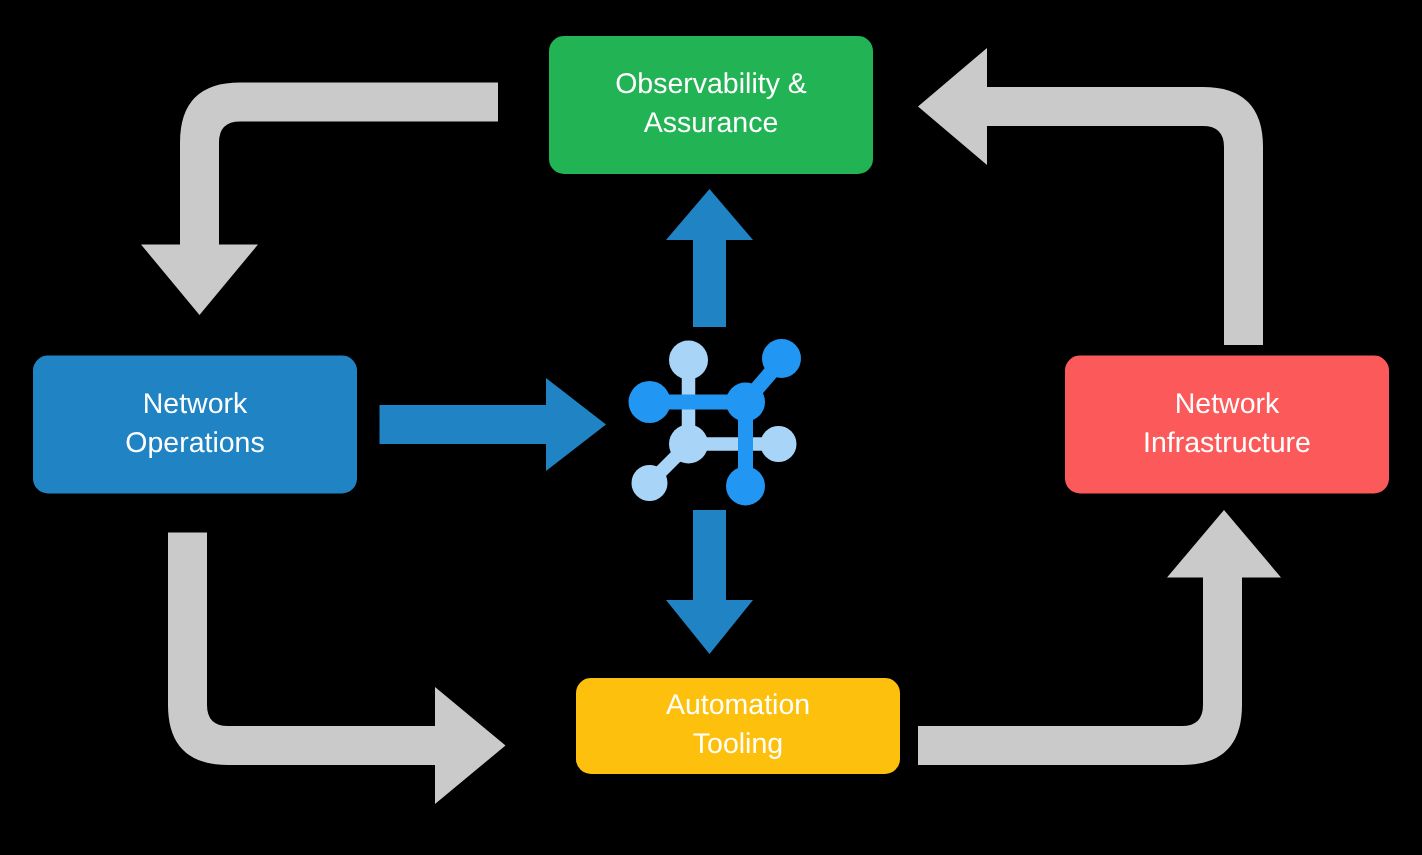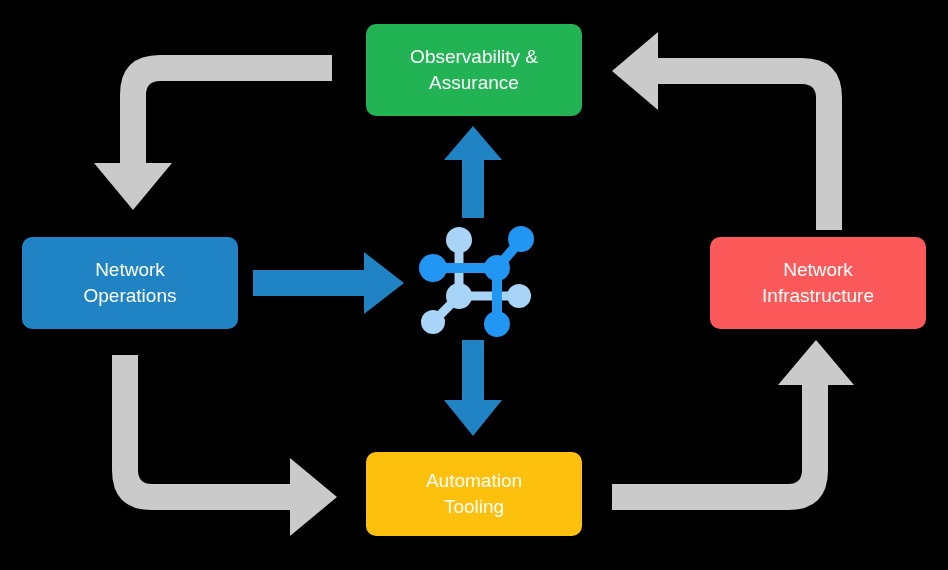--- a/index.html
+++ b/index.html
@@ -33,21 +33,21 @@
     font-size: 19px;
     line-height: 1.35;
     font-family: "Liberation Sans", sans-serif;
     box-sizing: border-box;
     padding: 14px 10px;
     white-space: pre-line;
   }
   #box-observability { left: 366px; top: 24px;  width: 216px; height: 92px;  }
   #box-operations    { left: 22px;  top: 237px; width: 216px; height: 92px;  }
   #box-infrastructure{ left: 710px; top: 237px; width: 216px; height: 92px;  }
-  #box-automation    { left: 366px; top: 452px; width: 216px; height: 84px;  }
+  #box-automation    { left: 384px; top: 452px; width: 216px; height: 64px;  }
 </style>
 </head>
 <body>
 
 <div id="canvas">
 
   <svg class="layer" viewBox="0 0 948 570">
 
     <path fill="#cacaca" d="M 332,55 L 160,55 Q 120,55 120,95 L 120,163 L 94,163 L 133,210 L 172,163 L 146,163 L 146,95 Q 146,81 160,81 L 332,81 Z"></path>
 

